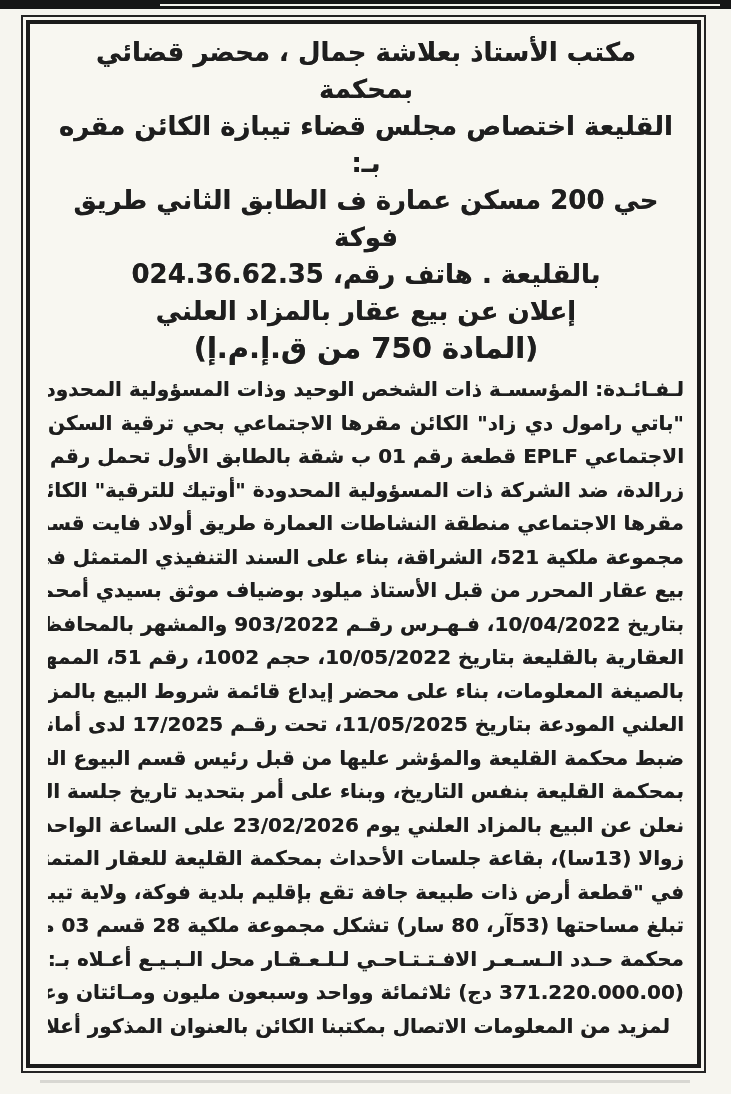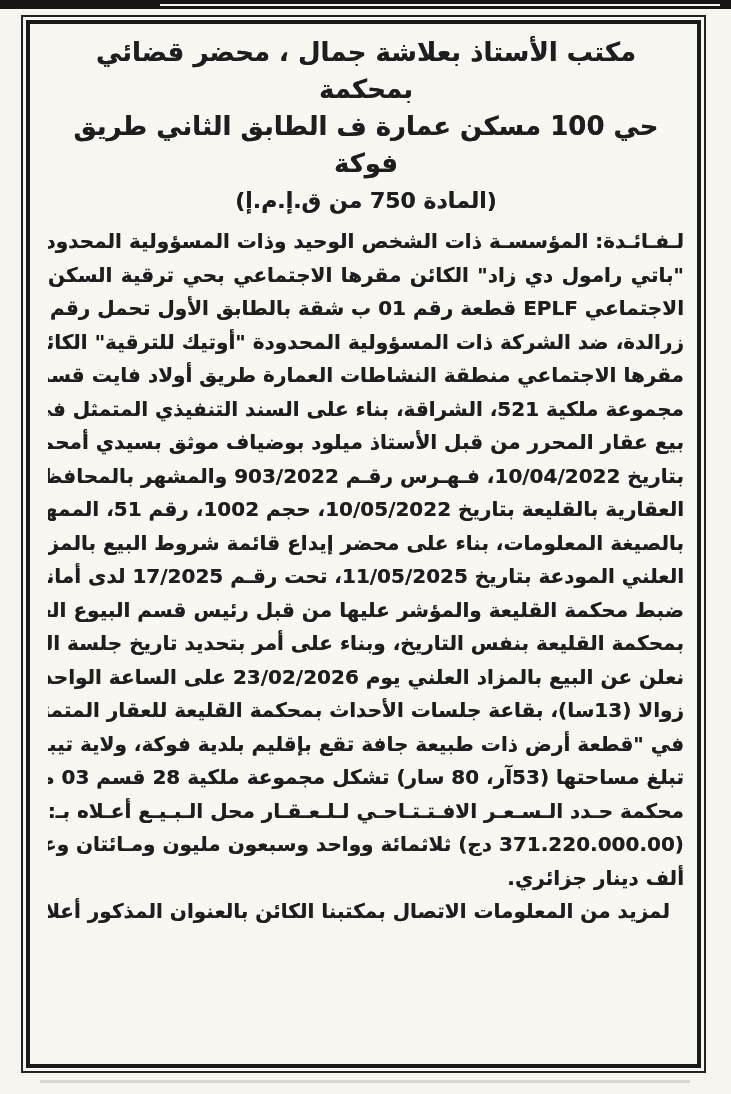--- a/index.html
+++ b/index.html
@@ -55,21 +55,21 @@
     padding: 10px 13px 6px 18px;
     box-sizing: border-box;
     direction: rtl;
   }
   .header { text-align: center; font-weight: bold; }
   .header .h-line {
     font-size: 26px; line-height: 37px;
     letter-spacing: 0px;
     text-shadow: 0 0 0.5px rgba(25,25,25,0.75);
   }
-  .header .h-line.small { font-size: 22px; }
+  .header .h-line.small { font-size: 29px; }
   .body-block { margin-top: 6px; }
   .jline {
     font-size: 20px; font-weight: bold;
     line-height: 33.5px; height: 33.5px;
     text-align: justify; text-align-last: justify;
     white-space: nowrap; overflow: hidden;
     text-shadow: 0 0 0.4px rgba(25,25,25,0.7);
   }
   .jline.endline { text-align: right; text-align-last: right; }
   .contact {
@@ -88,21 +88,24 @@
   <div class="top-bar"></div>
   <div class="scan-streak"></div>
   <div class="bottom-shadow"></div>
 
   <div class="frame-outer">
     <div class="frame-inner">
       <div class="content">
 
         <div class="header">
           <div class="h-line">مكتب الأستاذ بعلاشة جمال ، محضر قضائي بمحكمة</div>
-          <div class="h-line">حي 100 مسكن عمارة ف الطابق الثاني طريق فوكة</div>
+          <div class="h-line">القليعة اختصاص مجلس قضاء تيبازة الكائن مقره بـ:</div>
+          <div class="h-line">حي 200 مسكن عمارة ف الطابق الثاني طريق فوكة</div>
+          <div class="h-line">بالقليعة . هاتف رقم، 024.36.62.35</div>
+          <div class="h-line">إعلان عن بيع عقار بالمزاد العلني</div>
           <div class="h-line small">(المادة 750 من ق.إ.م.إ)</div>
         </div>
 
         <div class="body-block">
           <div class="jline">لـفـائـدة: المؤسسـة ذات الشخص الوحيد وذات المسؤولية المحدودة</div>
           <div class="jline">"باتي رامول دي زاد" الكائن مقرها الاجتماعي بحي ترقية السكن</div>
           <div class="jline">الاجتماعي EPLF قطعة رقم 01 ب شقة بالطابق الأول تحمل رقم 01</div>
           <div class="jline">زرالدة، ضد الشركة ذات المسؤولية المحدودة "أوتيك للترقية" الكائن</div>
           <div class="jline">مقرها الاجتماعي منطقة النشاطات العمارة طريق أولاد فايت قسم 04</div>
           <div class="jline">مجموعة ملكية 521، الشراقة، بناء على السند التنفيذي المتمثل في عقد</div>
@@ -115,21 +118,20 @@
           <div class="jline">بمحكمة القليعة بنفس التاريخ، وبناء على أمر بتحديد تاريخ جلسة البيع،</div>
           <div class="jline">نعلن عن البيع بالمزاد العلني يوم 23/02/2026 على الساعة الواحدة</div>
           <div class="jline">زوالا (13سا)، بقاعة جلسات الأحداث بمحكمة القليعة للعقار المتمثل</div>
           <div class="jline">في "قطعة أرض ذات طبيعة جافة تقع بإقليم بلدية فوكة، ولاية تيبازة،</div>
           <div class="jline">تبلغ مساحتها (53آر، 80 سار) تشكل مجموعة ملكية 28 قسم 03 من</div>
         </div>
 
         <div class="price-block">
           <div class="jline">محكمة حـدد الـسـعـر الافـتـتـاحـي لـلـعـقـار محل الـبـيـع أعـلاه بـ:</div>
           <div class="jline">(371.220.000.00 دج) ثلاثمائة وواحد وسبعون مليون ومـائتان وعشرون</div>
-          <div class="jline endline">ألف دينار جزائري.</div>
         </div>
 
         <div class="contact">لمزيد من المعلومات الاتصال بمكتبنا الكائن بالعنوان المذكور أعلاه.</div>
 
       </div>
     </div>
   </div>
 </div>
 
 </body></html>

